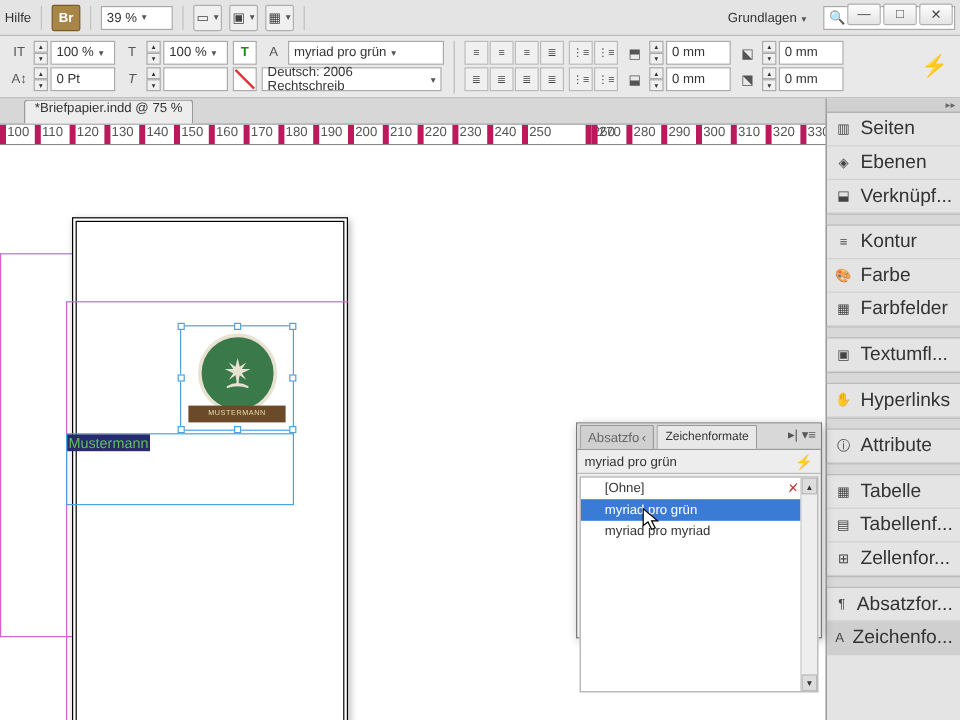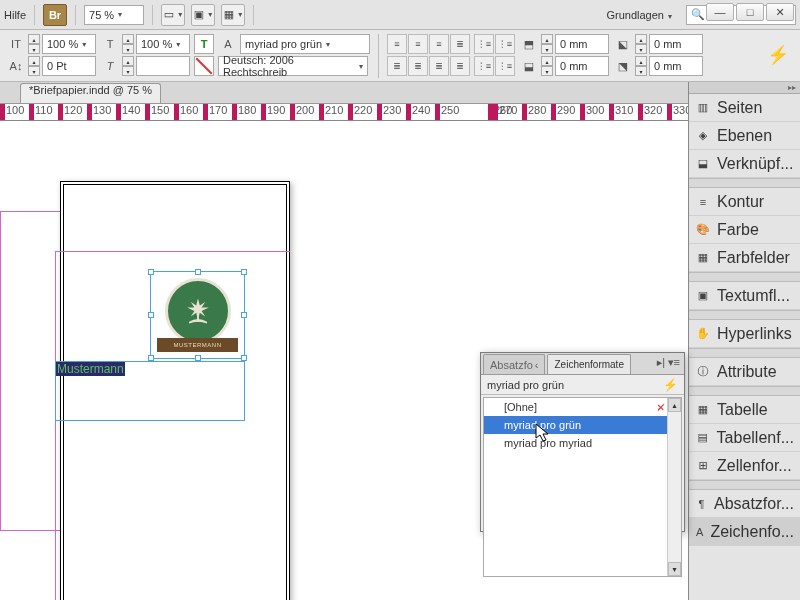--- a/index.html
+++ b/index.html
@@ -90,21 +90,21 @@
 .cursor { position: absolute; left: 535px; top: 423px; pointer-events: none; z-index: 999; }
 </style>
 </head>
 <body>
 
 <div class="topbar">
   <span>Hilfe</span>
   <div class="sep"></div>
   <span class="btn-sq" style="font-weight:bold;background:#a88648;color:#fff;border-color:#7a5a28">Br</span>
   <div class="sep"></div>
-  <span class="zoom-display dd-arrow">75 %</span>
+  <span class="zoom-display dd-arrow">39 %</span>
   <div class="sep"></div>
   <span class="btn-sq dd-arrow">▭</span>
   <span class="btn-sq dd-arrow">▣</span>
   <span class="btn-sq dd-arrow">▦</span>
   <div class="sep"></div>
   <span style="flex:1"></span>
   <span class="workspace dd-arrow">Grundlagen</span>
   <span class="search-box">🔍</span>
   <div class="win-controls">
     <span class="btn-sq">—</span>

